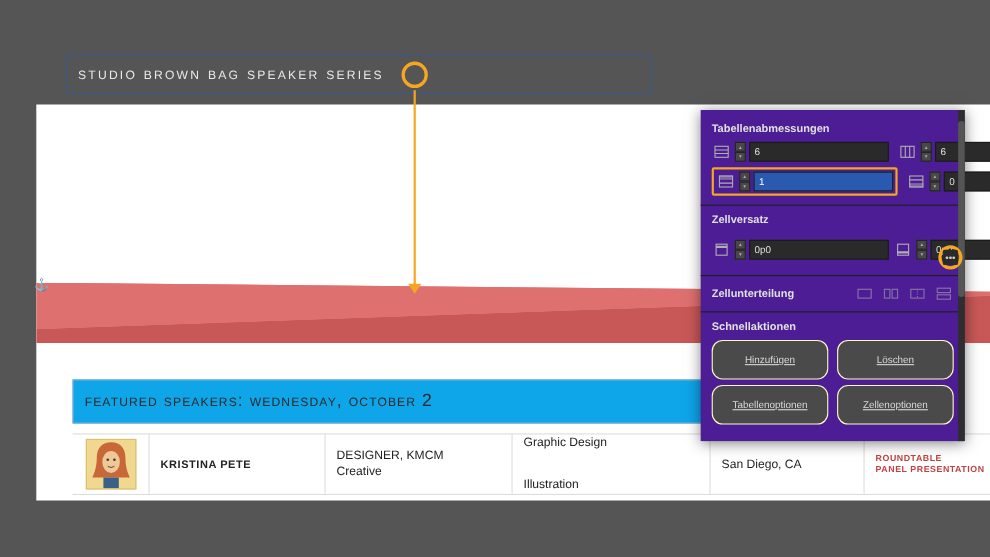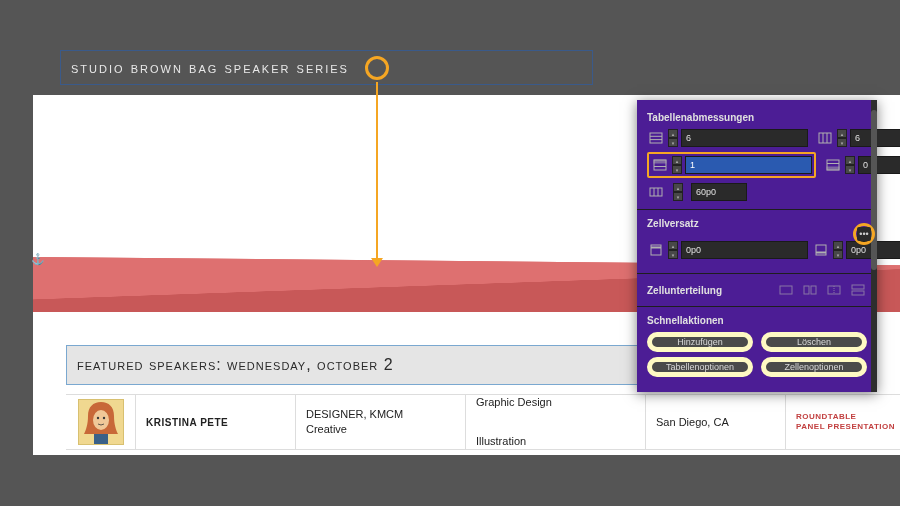--- a/index.html
+++ b/index.html
@@ -79,21 +79,21 @@
     font-size: 11px;
     color: #2a6ec8;
     z-index:3;
   }
   
   .speakers-header {
     position: absolute;
     left: 33px; top: 250px;
     width: 634px; height: 40px;
     border: 1px solid #7aa8d0;
-    background: #e5e5e5;
+    background: #0ea5e9;
     display: flex;
     align-items: center;
     padding: 0 10px;
   }
   .speakers-header span {
     font-size: 16px;
     color: #2a2a2a;
     letter-spacing: 1px;
     font-variant: small-caps;
     text-transform: lowercase;
@@ -202,28 +202,29 @@
     border-radius: 2px;
     padding: 2px;
     display: flex;
     gap: 3px;
     align-items:center;
     flex:1;
   }
   .panel-divider { height:1px; background:#1e1e1e; margin: 8px -10px; }
   .panel-button {
     flex:1;
-    height: 20px;
+    height: 36px;
     background: #4a4a4a;
-    border: 5px solid #fef9c3;
+    border: 1px solid #fef9c3;
     border-radius: 10px;
     color: #d8d8d8;
     font-size: 9px;
     display:flex;align-items:center;justify-content:center;
     cursor:pointer;
+    text-decoration:underline;
   }
   .chain-icon {
     width:14px;height:30px;
     display:flex;align-items:center;justify-content:center;
     color:#999;font-size:10px;
   }
   .inset-grid {
     display:grid;
     grid-template-columns: 1fr 16px 1fr;
     gap: 4px;
@@ -366,35 +367,20 @@
         </div>
       <div class="stepper">
           <div>▴</div>
           <div>▾</div>
         </div>
       <input class="panel-input" value="0" style="">
     </div>
   </div>
 
 
-  <div class="panel-row">
-    <div class="picon">
-        <svg viewBox="0 0 14 14" fill="none" stroke="currentColor" stroke-width="1">
-          <rect x="1" y="3" width="12" height="8"></rect>
-          <line x1="5" y1="3" x2="5" y2="11"></line>
-          <line x1="9" y1="3" x2="9" y2="11"></line>
-        </svg>
-      </div>
-    <div class="stepper">
-        <div>▴</div>
-        <div>▾</div>
-      </div>
-    <input class="panel-input" style="flex: 0 0 56px;" value="60p0">
-    <div style="flex:1"></div>
-  </div>
 
   <div class="more-anno">
     <div class="more-anno-inner">•••</div>
   </div>
 
   <div class="panel-divider"></div>
   <div class="panel-section-title">Zellversatz</div>
 
   <div class="inset-grid">
     <div class="inset-col">

